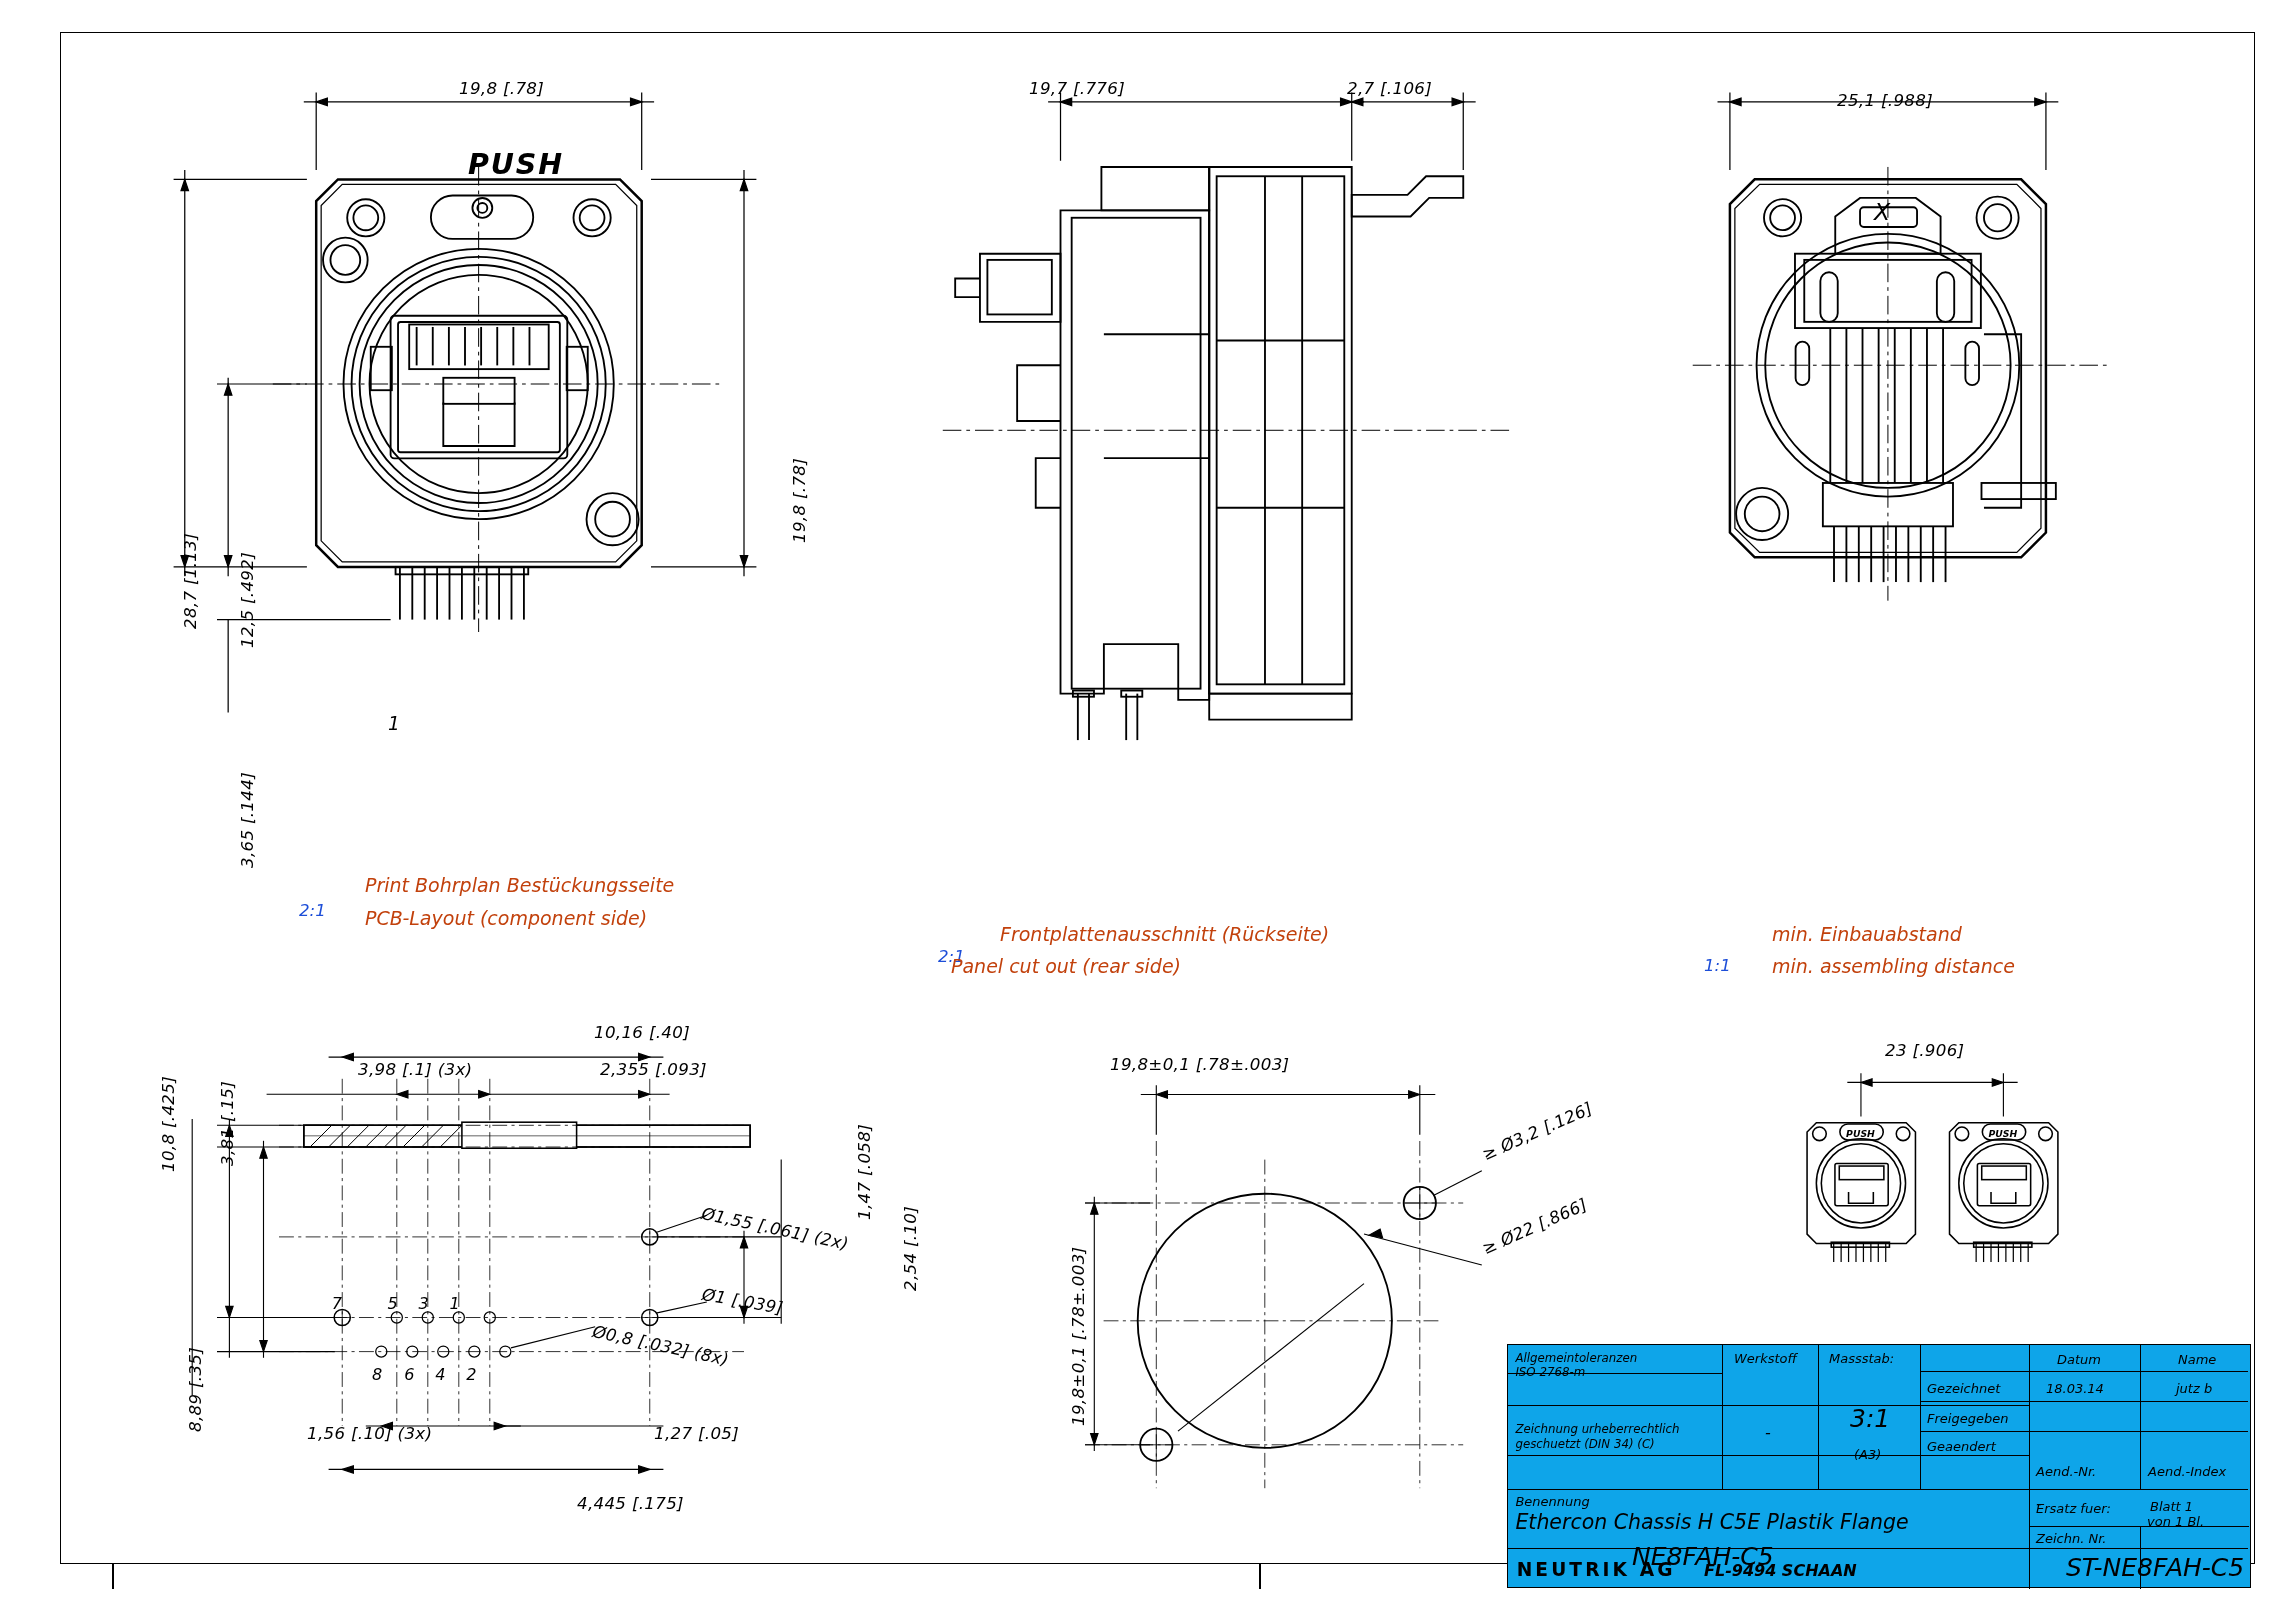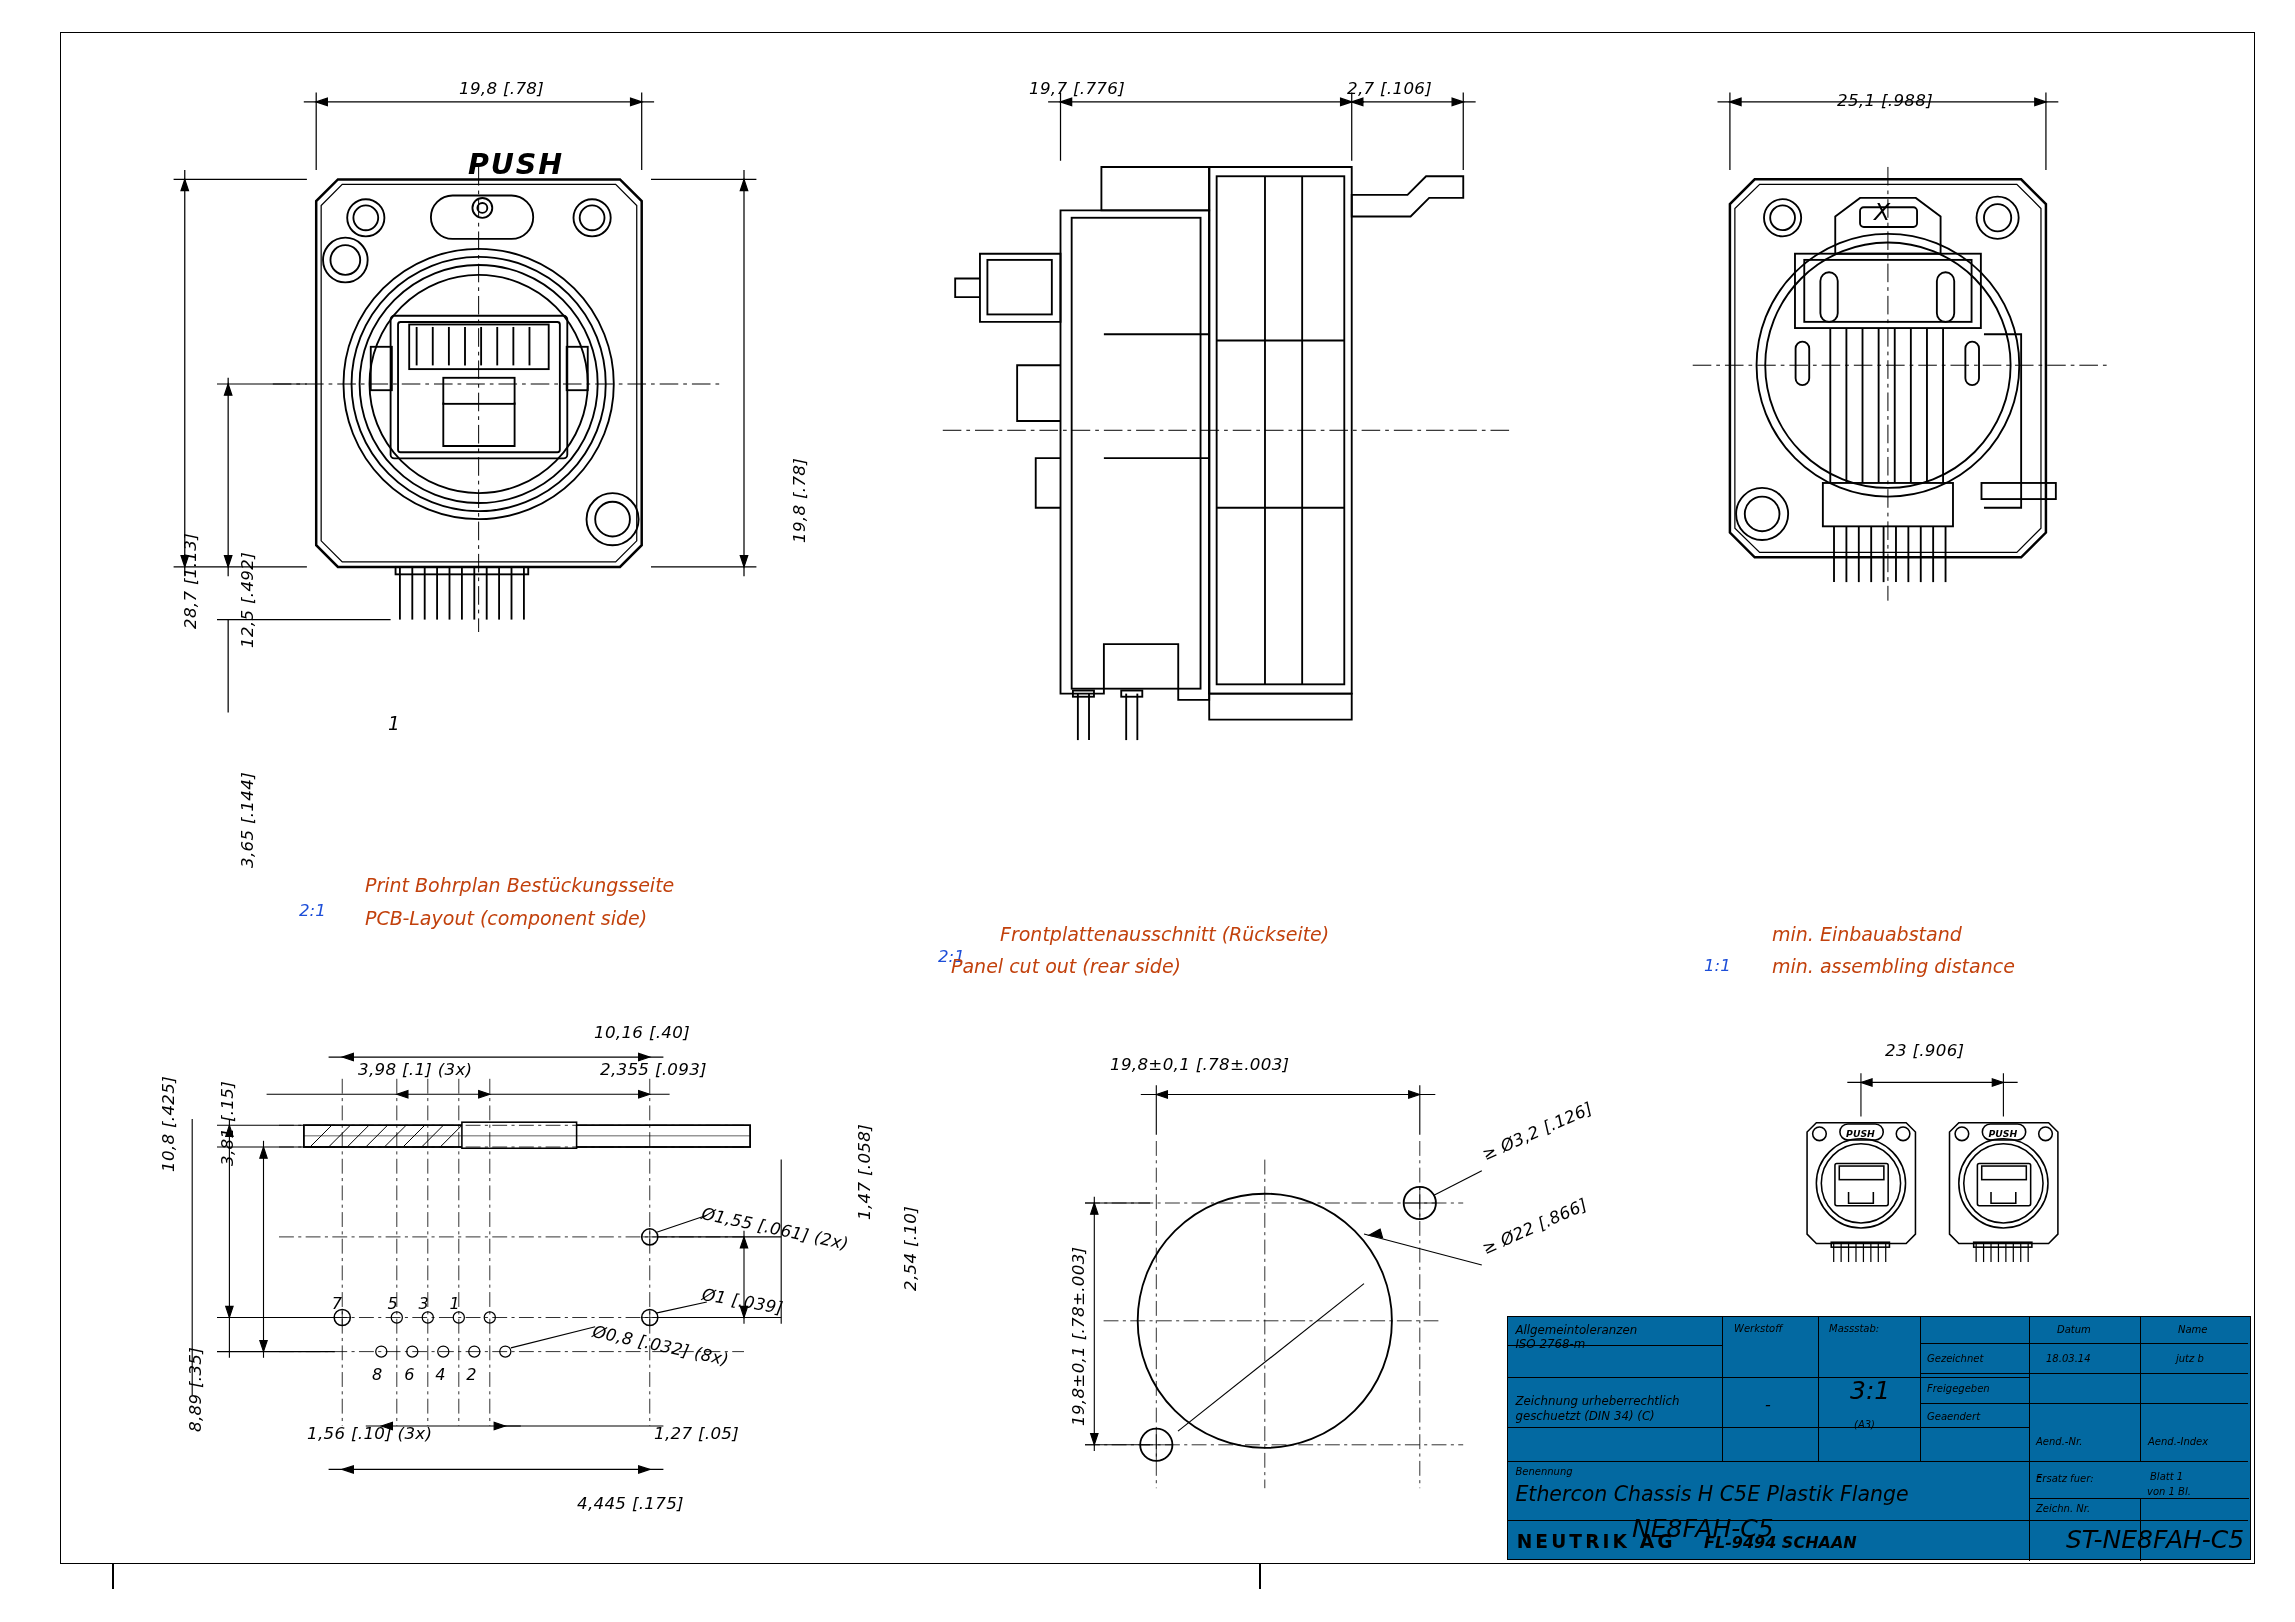--- a/index.html
+++ b/index.html
@@ -66,37 +66,37 @@
     font-size: 16.7px;
     font-style: italic;
     color: #1d4ed8;
     white-space: nowrap;
   }
   .rot90 { transform: rotate(-90deg); transform-origin: left top; }
 
   
   .title-block {
     position: absolute;
-    left: 1507px; top: 1316px;
+    left: 1507px; top: 1344px;
     width: 744px;
     height: 244px;
     border: 1.9px solid #000;
     box-sizing: border-box;
-    background: #0369a1;
+    background: #0ea5e9;
   }
   .tb-line { position: absolute; background: #000; }
   .tb-txt {
     position: absolute;
     font-family: "DejaVu Sans", sans-serif;
     font-style: italic;
     color: #000;
     white-space: nowrap;
   }
   .tb-xs { font-size: 11.8px; }
-  .tb-s { font-size: 10px; }
+  .tb-s { font-size: 13px; }
   .tb-m { font-size: 16px; }
   .tb-l { font-size: 20.5px; }
   .tb-xl { font-size: 25px; }
   .neutrik-logo {
     position: absolute;
     font-family: "DejaVu Sans", sans-serif;
     font-size: 18.6px;
     font-weight: bold;
     letter-spacing: 3.1px;
     color: #000;

